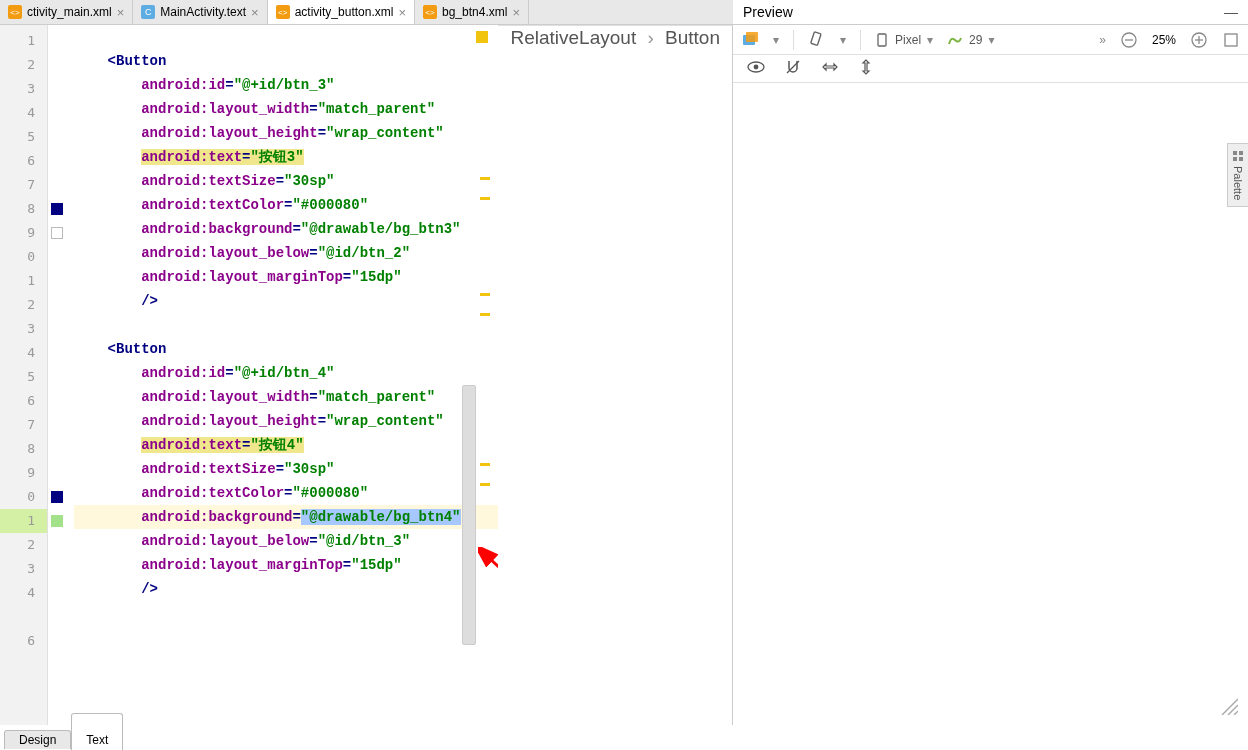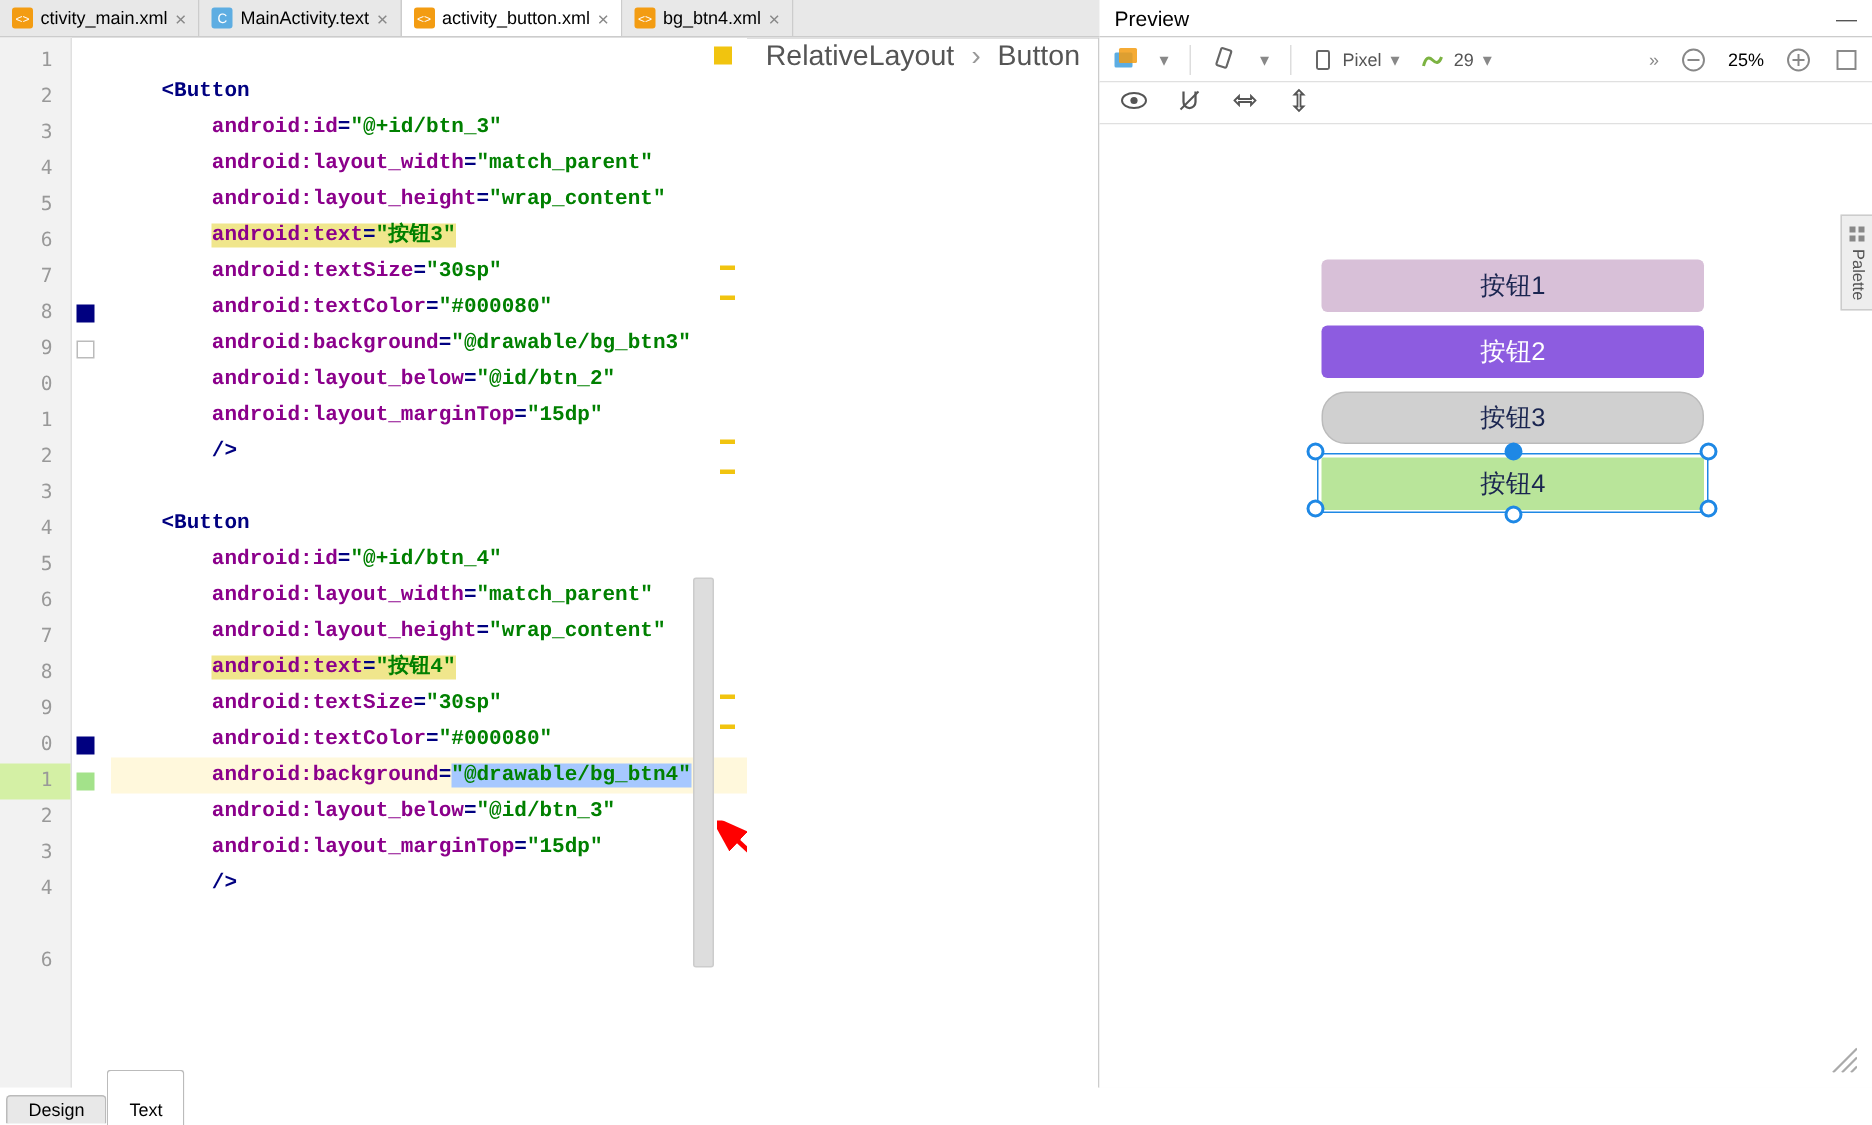--- a/index.html
+++ b/index.html
@@ -407,37 +407,20 @@
       <div class="palette-tab">
         <svg width="12" height="12">
             <rect x="1" y="1" width="4" height="4" fill="#888"></rect>
             <rect x="7" y="1" width="4" height="4" fill="#888"></rect>
             <rect x="1" y="7" width="4" height="4" fill="#888"></rect>
             <rect x="7" y="7" width="4" height="4" fill="#888"></rect>
           </svg>
         <span>Palette</span>
       </div>
 
-      <div class="phone-area">
-        <div class="btn btn1">按钮1</div>
-        <div class="btn btn2">按钮2</div>
-        <div class="btn btn3">按钮3</div>
-        <div style="position:relative;">
-          <div class="sel-border" style="left:-3px;top:-3px;width:261px;height:40px;"></div>
-          <div class="btn btn4">按钮4</div>
-          <div class="sel-handles">
-            <div class="h" style="left:-10px;top:-10px;"></div>
-            <div class="h fill" style="left:122px;top:-10px;"></div>
-            <div class="h" style="left:252px;top:-10px;"></div>
-            <div class="h" style="left:-10px;top:28px;"></div>
-            <div class="h" style="left:122px;top:32px;"></div>
-            <div class="h" style="left:252px;top:28px;"></div>
-          </div>
-        </div>
-      </div>
 
       <svg class="resize-grip">
         <line x1="4" y1="20" x2="20" y2="4" stroke="#aaa" stroke-width="1.5"></line>
         <line x1="10" y1="20" x2="20" y2="10" stroke="#aaa" stroke-width="1.5"></line>
         <line x1="16" y1="20" x2="20" y2="16" stroke="#aaa" stroke-width="1.5"></line>
       </svg>
     </div>
   </div>
 </div>
 

